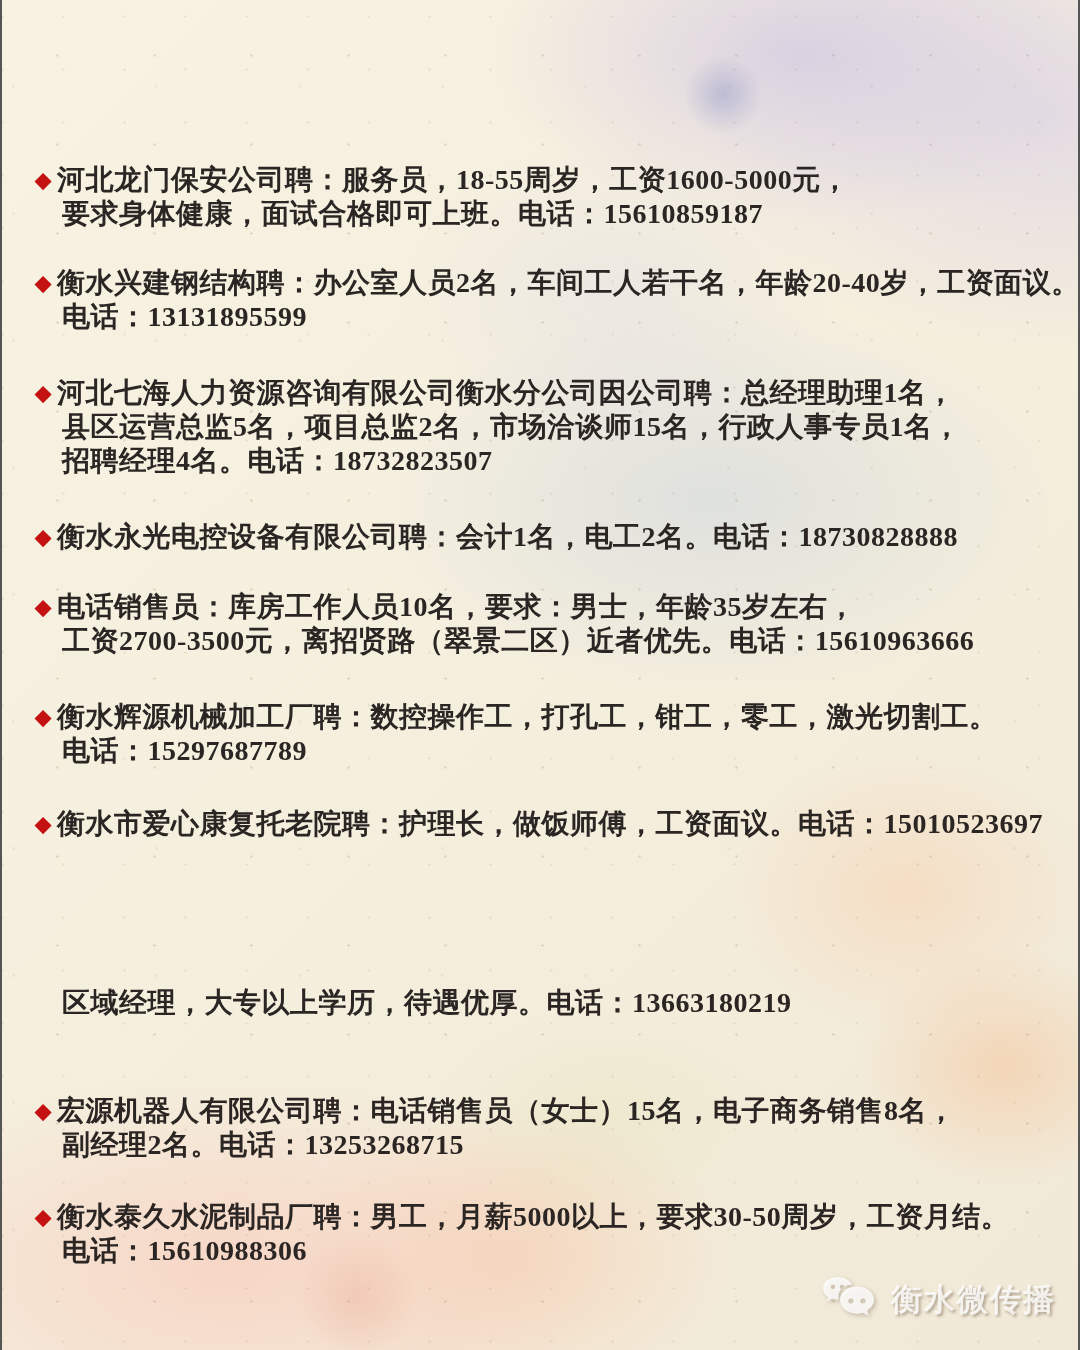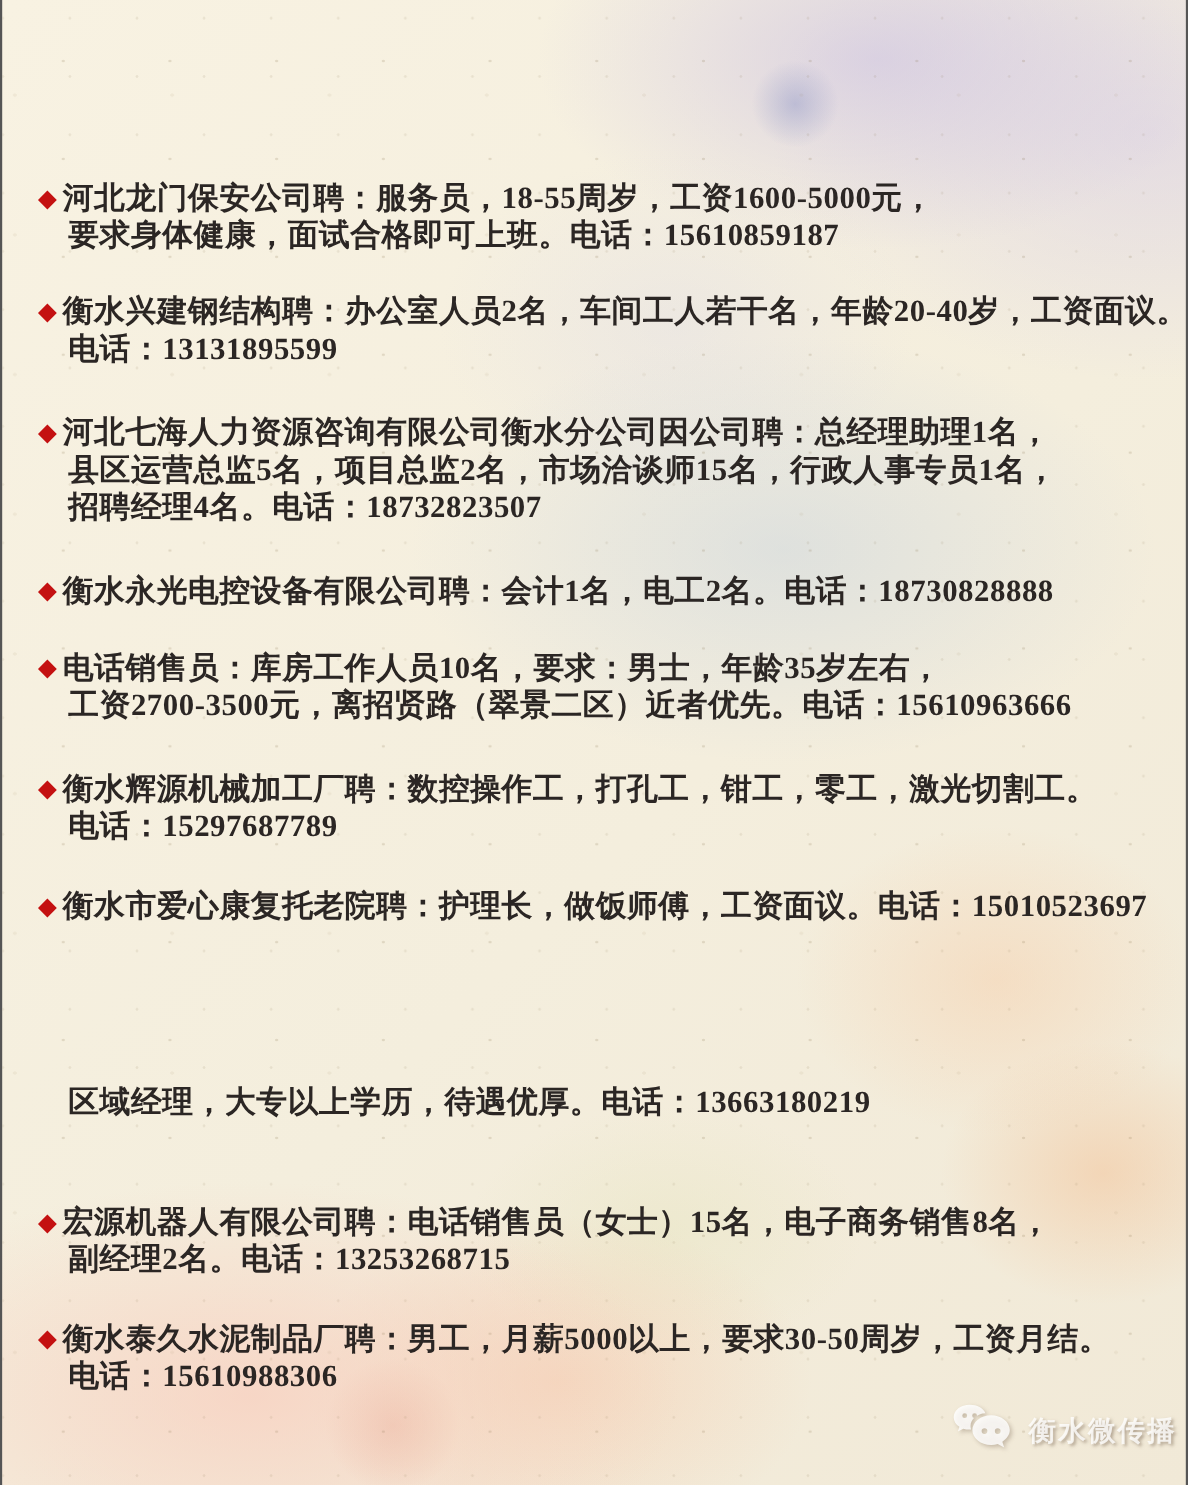--- a/index.html
+++ b/index.html
@@ -38,25 +38,25 @@
   .line{white-space:nowrap;font-size:28px;line-height:34px;font-weight:600;letter-spacing:0.5px;}
   .line.cont{padding-left:27px;}
   .bullet{
     display:inline-block;width:22px;
     color:#c41111;font-size:21px;vertical-align:2px;
   }
   .i1{top:163px}.i2{top:266px}.i3{top:376px}.i4{top:520px}.i5{top:590px}
   .i6{top:700px}.i7{top:807px}.i8{top:876px}.i9{top:986px}.i10{top:1094px}.i11{top:1200px}
 
   .watermark{
-    position:absolute;right:8px;bottom:26px;
+    position:absolute;right:22px;bottom:26px;
     display:flex;align-items:center;gap:12px;
     color:rgba(255,255,255,0.80);
     text-shadow:2px 2px 3px rgba(125,105,85,0.55);
-    font-size:25px;font-weight:600;letter-spacing:2px;
+    font-size:31px;font-weight:600;letter-spacing:2px;
   }
   .watermark svg{filter:drop-shadow(2px 2px 2px rgba(125,105,85,0.45));}
 </style>
 </head>
 <body>
 
 <div class="canvas">
   <div class="fibers"></div>
 
   <div class="listings">

